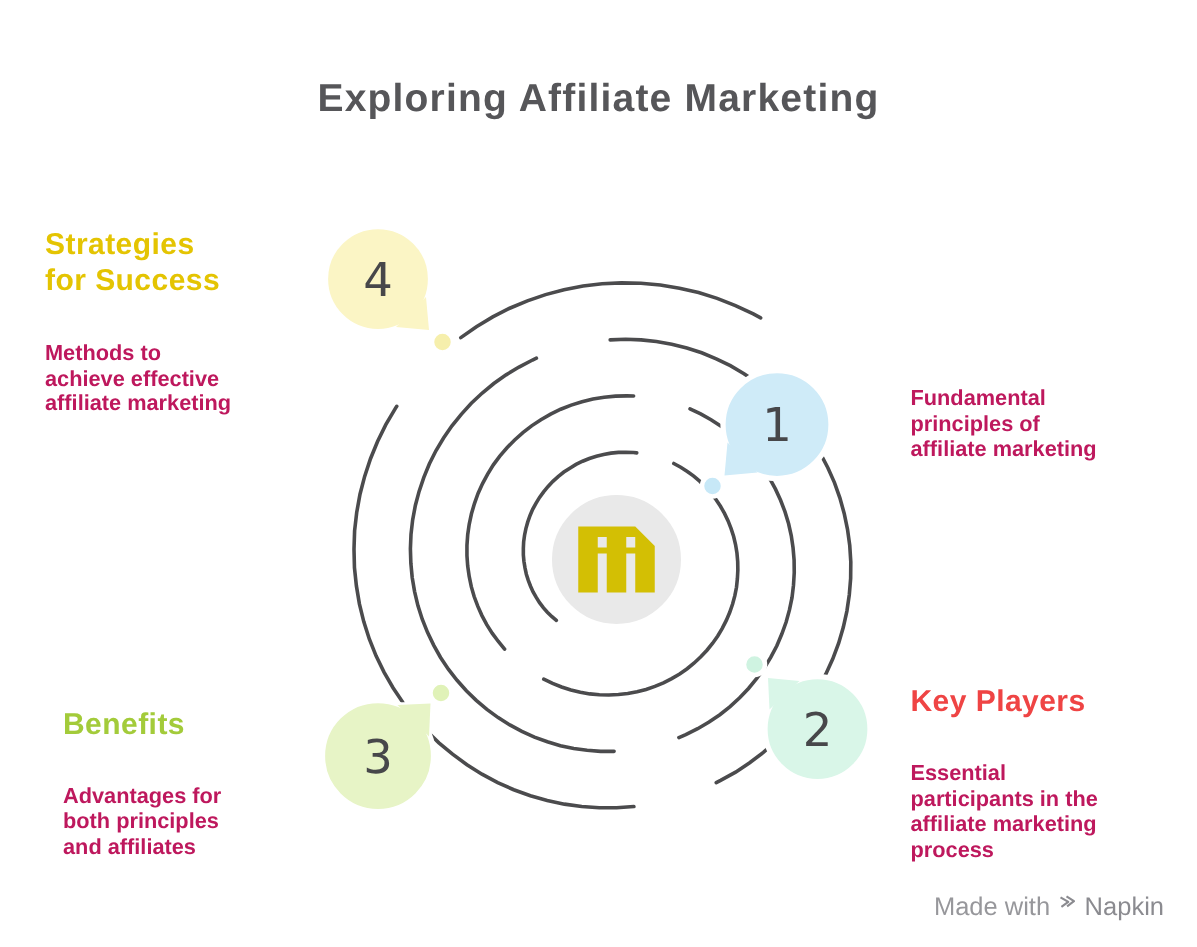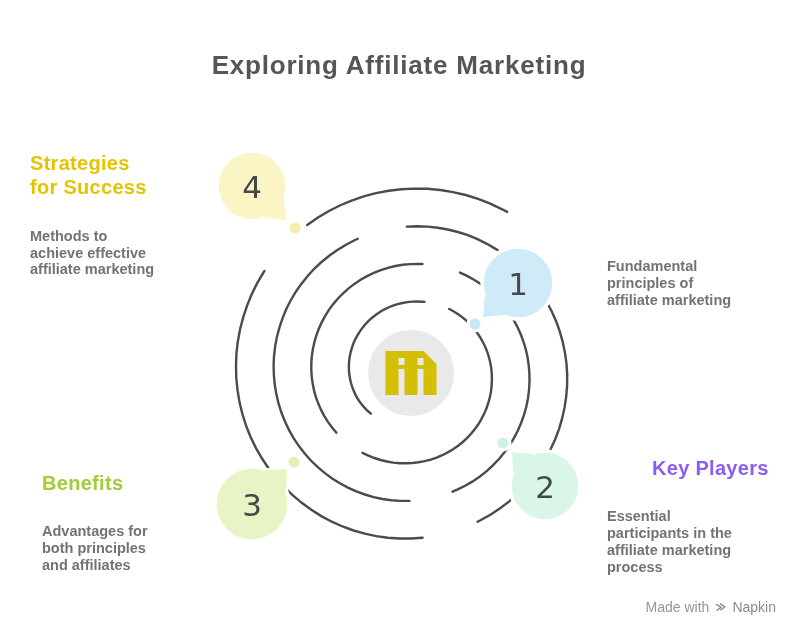--- a/index.html
+++ b/index.html
@@ -34,21 +34,21 @@
     font-size: 20px;
     font-weight: 700;
     line-height: 1.22;
     letter-spacing: 0.3px;
   }
   .topic .desc {
     margin-top: 10px;
     font-size: 14.5px;
     font-weight: 700;
     line-height: 1.16;
-    color: #737373;
+    color: #be185d;
   }
   .topic.align-right { }
   .topic.align-left  { text-align: left; }
 
   .topic-4 { top: 133px; left: 30px;  width: 162px; }
   .topic-1 { top: 230px; left: 607px; width: 175px; }
   .topic-2 { top: 438px; left: 607px; width: 175px; }
   .topic-3 { top: 453px; left: 42px;  width: 150px; }
 
   .diagram-svg { position: absolute; top: 0; left: 0; }
@@ -57,23 +57,23 @@
     font-family: "DejaVu Sans", sans-serif;
     font-size: 31px;
     fill: #47474A;
   }
 
   .watermark {
     position: absolute;
     right: 22px;
     bottom: 16px;
     display: flex;
-    align-items: center;
+    align-items: flex-start;
     gap: 5px;
-    font-size: 14px;
+    font-size: 17px;
     color: #97979B;
   }
   .watermark .brand { color: #8B8B90; font-weight: 400; }
   .watermark svg { display: block; }
 </style>
 </head>
 <body>
 
 <div class="stage">
 
@@ -132,21 +132,21 @@
 affiliate marketing</div>
   </div>
 
   <div class="topic topic-1 align-left">
     <div class="desc">Fundamental
 principles of
 affiliate marketing</div>
   </div>
 
   <div class="topic topic-2 align-left">
-    <div class="heading" style="color: #8b5cf6; margin-left: 45px;">Key Players</div>
+    <div class="heading" style="color: #ef4444;">Key Players</div>
     <div class="desc">Essential
 participants in the
 affiliate marketing
 process</div>
   </div>
 
   <div class="topic topic-3 align-right">
     <div class="heading" style="color: rgb(163, 203, 58);">Benefits</div>
     <div class="desc">Advantages for
 both principles

